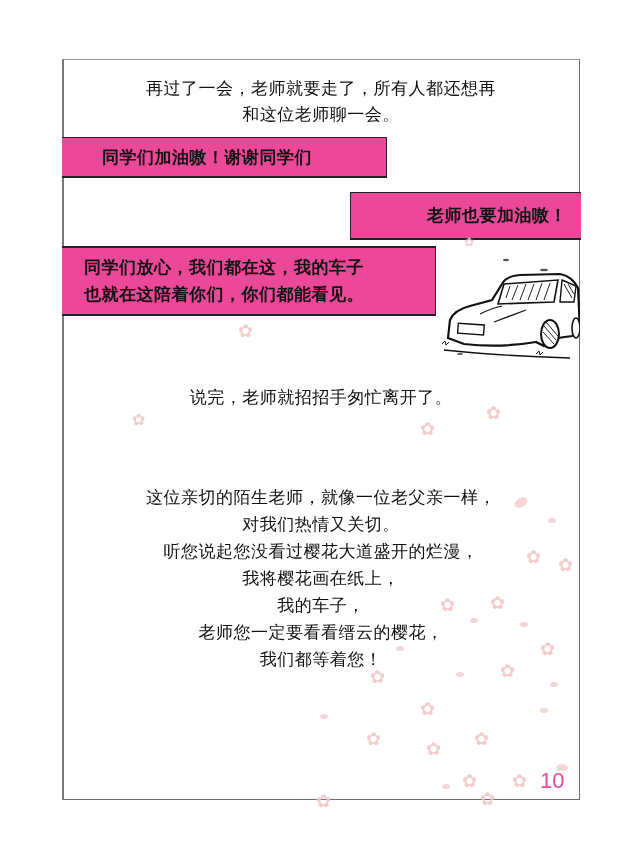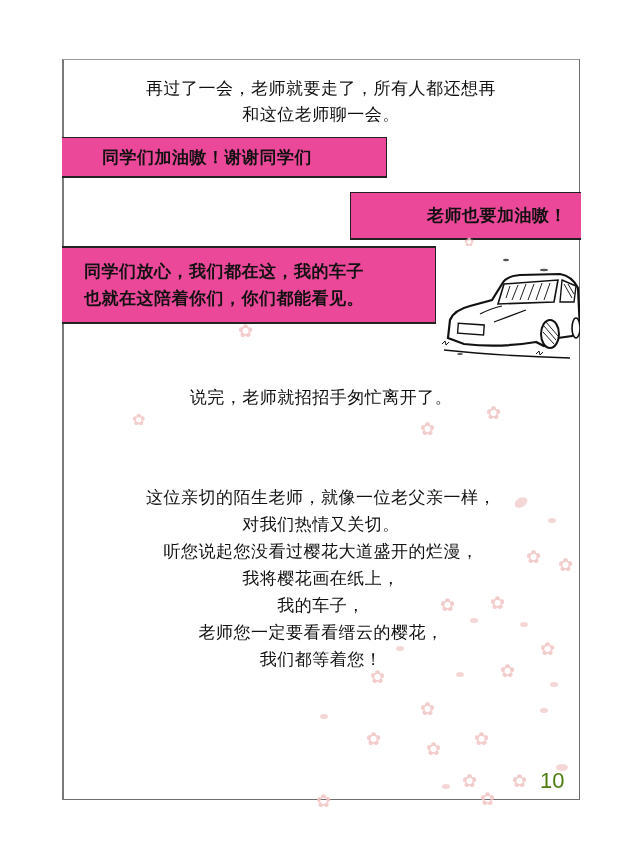--- a/index.html
+++ b/index.html
@@ -58,39 +58,39 @@
   .box2 {
     left: 350px; top: 192px;
     width: 231px; height: 48px;
     border-right: none;
     justify-content: flex-end;
     padding-right: 14px;
     border-bottom-width: 2px;
   }
   .box3 {
     left: 62px; top: 246px;
-    width: 374px; height: 78px;
+    width: 374px; height: 70px;
     border-left: none;
     border-top-width: 2px;
     border-bottom-width: 2px;
     padding-left: 22px;
     line-height: 27px;
   }
   .box3 .lines { display: block; }
   .box3 .lines span { display: block; }
 
   .final-text span { display: block; }
 
   .page-number {
     position: absolute;
     left: 540px;
     top: 768px;
     font-size: 22px;
     font-family: "Liberation Sans", sans-serif;
-    color: #4d7c0f;
+    color: #ec4899;
   }
   .blossom {
     position: absolute;
     color: #f2c4c4;
     font-size: 18px;
     line-height: 1;
     opacity: 0.85;
   }
   .petal {
     position: absolute;

